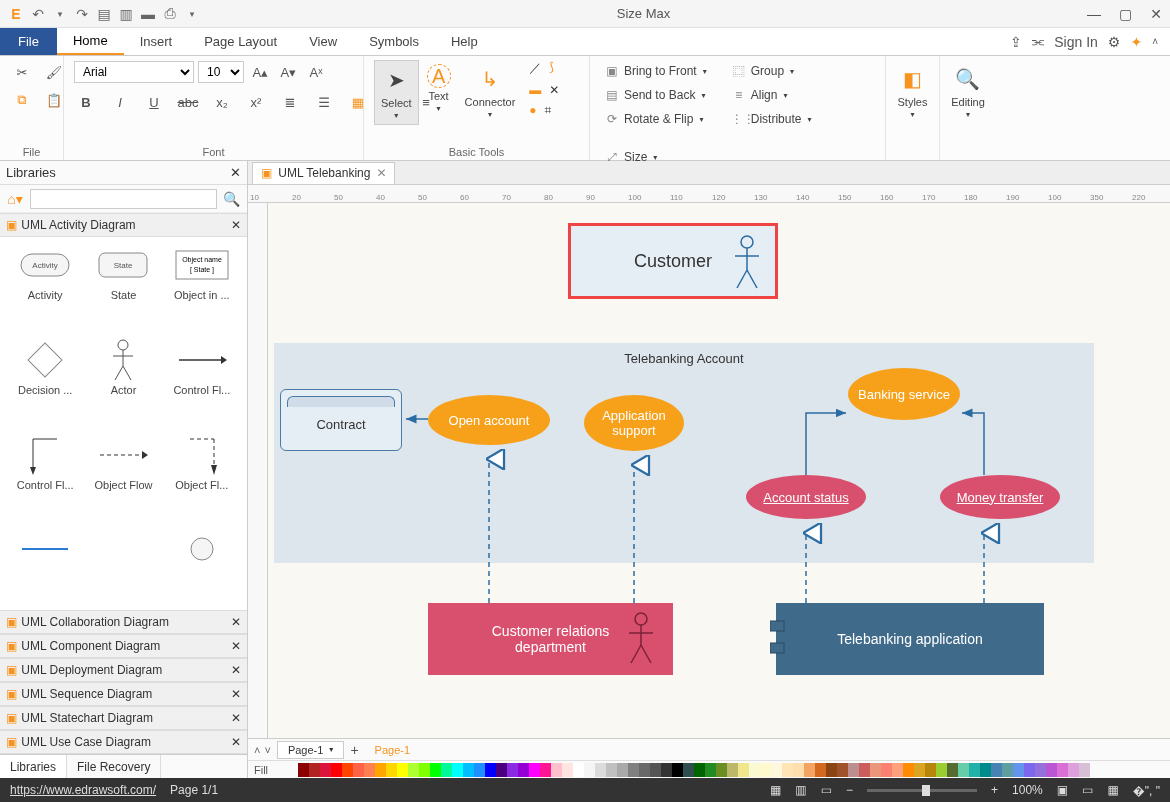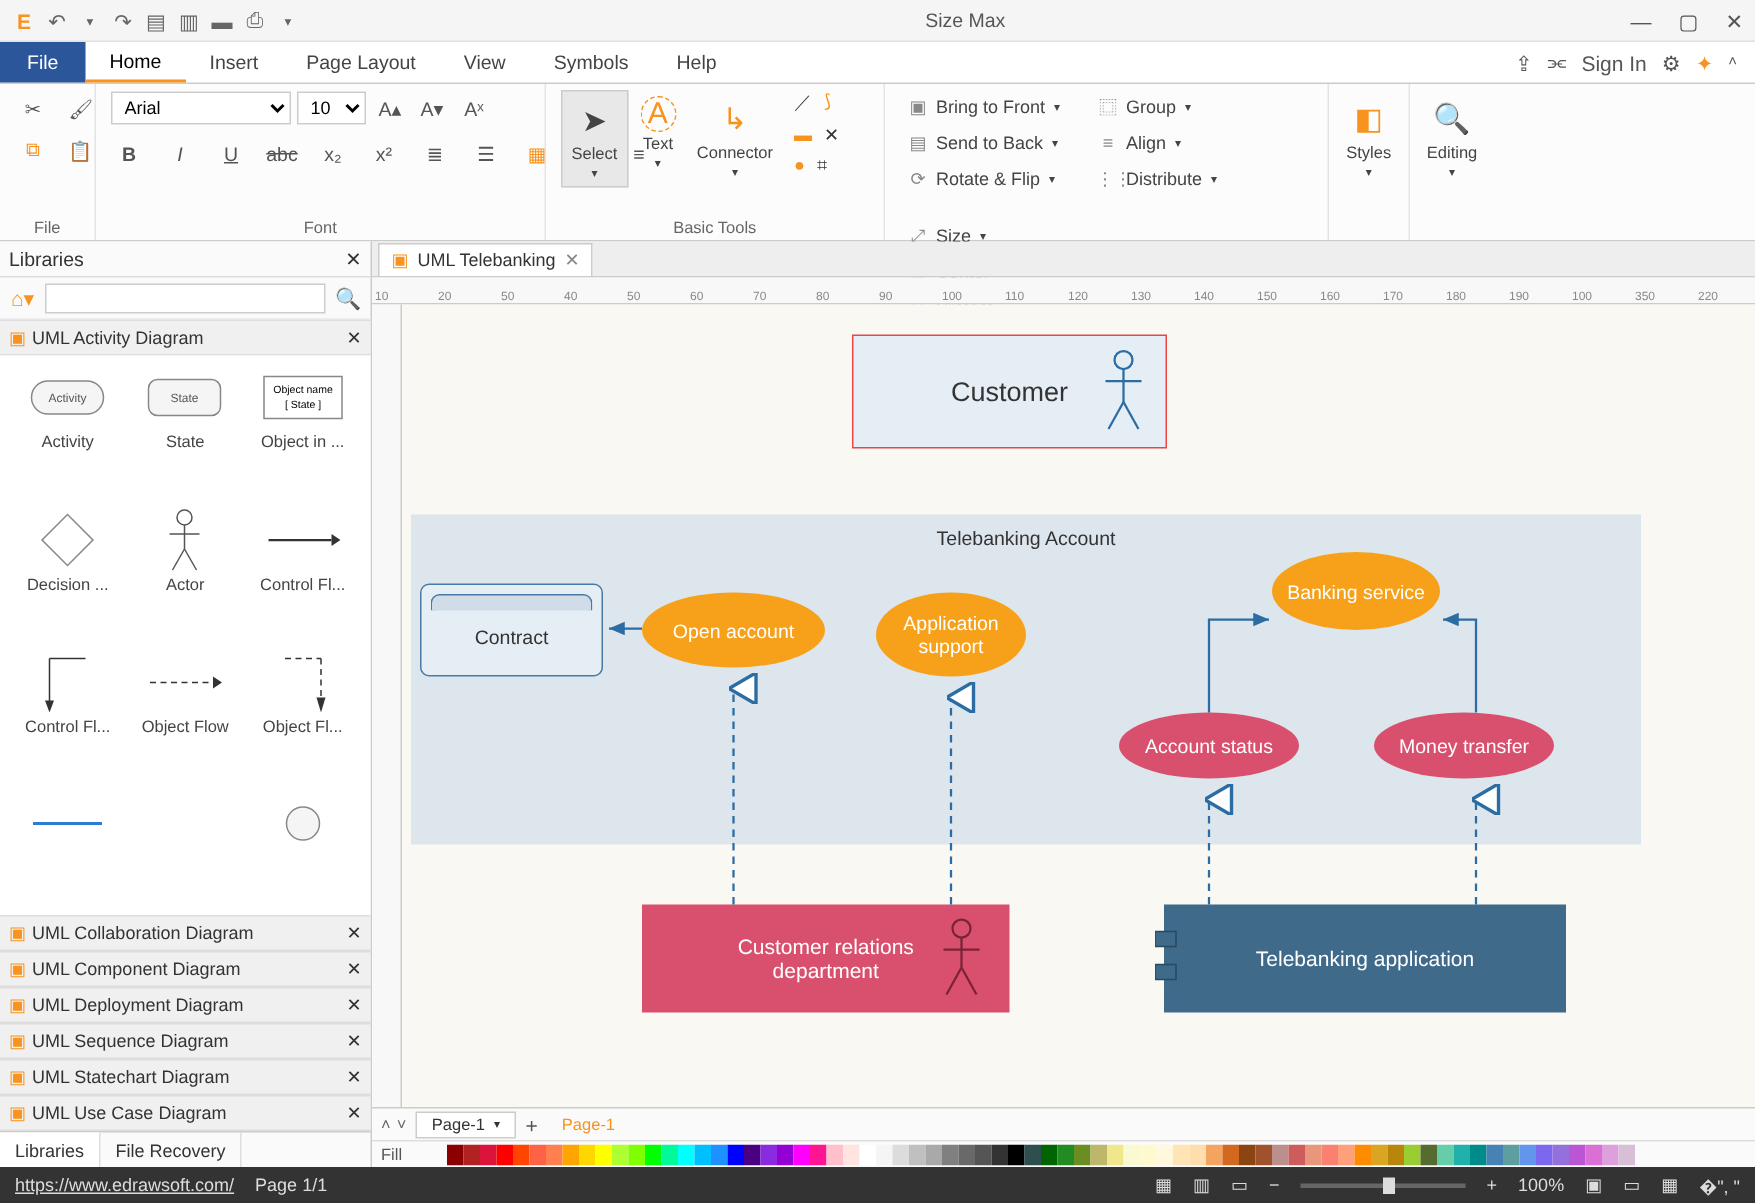--- a/index.html
+++ b/index.html
@@ -58,27 +58,27 @@
 .doc-tabs { height: 24px; background: #eee; display: flex; align-items: center; border-bottom: 1px solid #ccc; }
 .doc-tab { height: 22px; background: #fff; border: 1px solid #ccc; border-bottom: none; padding: 0 8px; display: flex; align-items: center; gap: 6px; font-size: 12px; margin-left: 4px; }
 .rulers-and-canvas { flex: 1; display: flex; }
 .vruler { width: 20px; background: #f8f8f8; border-right: 1px solid #ccc; position: relative; font-size: 8px; color: #888; }
 .hruler { height: 18px; background: #f8f8f8; border-bottom: 1px solid #ccc; display:flex; align-items:flex-end; font-size:8px; color:#888; overflow:hidden; padding-left:2px; gap:0; }
 .hruler span { width:42px; flex:0 0 42px; text-align:left; }
 .canvas { flex: 1; background: #faf8f2; position: relative; overflow: hidden; }
 
 
 .node { position: absolute; display: flex; align-items: center; justify-content: center; text-align: center; font-size: 13px; }
-.customer-box { border: 1px solid #ef4444; background: #e6eef5; align-items: center; }
+.customer-box { border: 3px solid #ef4444; background: #e6eef5; align-items: center; }
 .tele-region { background: #dde5ed; }
 .contract-box { border:1px solid #4a7ba6; background:#e6eef5; border-radius:6px; position:relative; }
 .contract-box::before { content:""; position:absolute; left:6px; right:6px; top:6px; height:10px; border:1px solid #4a7ba6; border-bottom:none; border-radius:6px 6px 0 0; background:#d0dce8; }
 .oval { border-radius: 50% / 50%; color:#fff; font-size:13px; display:flex; align-items:center; justify-content:center; }
 .orange { background:#f7a11b; }
-.pink { background:#d9506e; }
+.pink { background:#d9506e;text-decoration:underline; }
 .big-pink { background:#d9506e; color:#fff; }
 .big-blue { background:#3f6a8a; color:#fff; }
 .actor-svg { position:absolute; }
 
 
 .page-bar { height: 22px; display:flex; align-items:center; background:#fafafa; border-top:1px solid #ccc; font-size:11px; }
 .page-bar .nav { display:flex; gap:4px; padding:0 6px; color:#666; }
 .page-bar .ptab { border:1px solid #ccc; padding:0 10px; height:18px; display:flex; align-items:center; background:#fff; }
 .page-bar .plus { padding:0 6px; font-size:14px; color:#555; }
 .page-bar .pname { color:#f7931e; padding-left:10px; }
@@ -503,21 +503,21 @@
           </div>
         <div class="node oval orange" style="left:316px;top:192px;width:100px;height:56px;flex-direction:column">
             <span>Application support</span>
           </div>
         <div class="node oval orange" style="left:580px;top:165px;width:112px;height:52px;flex-direction:column">
             <span>Banking service</span>
           </div>
         <div class="node oval pink" style="left:478px;top:272px;width:120px;height:44px">
             <span>Account status</span>
           </div>
-        <div class="node oval pink" style="left:648px;top:272px;width:120px;height:44px">
+        <div class="node oval pink" style="left:672px;top:272px;width:120px;height:44px">
             <span>Money transfer</span>
           </div>
 
         <div class="node big-pink" style="left:160px;top:400px;width:245px;height:72px;font-size:14px">
           <span style="width:150px">Customer relations department</span>
           <svg class="actor-svg" style="right:18px;top:8px" width="28" height="56">
               <circle cx="14" cy="8" r="6" fill="none" stroke="#7a2238" stroke-width="1.5"></circle>
               <line x1="14" y1="14" x2="14" y2="34" stroke="#7a2238" stroke-width="1.5"></line>
               <line x1="2" y1="22" x2="26" y2="22" stroke="#7a2238" stroke-width="1.5"></line>
               <line x1="14" y1="34" x2="4" y2="52" stroke="#7a2238" stroke-width="1.5"></line>

